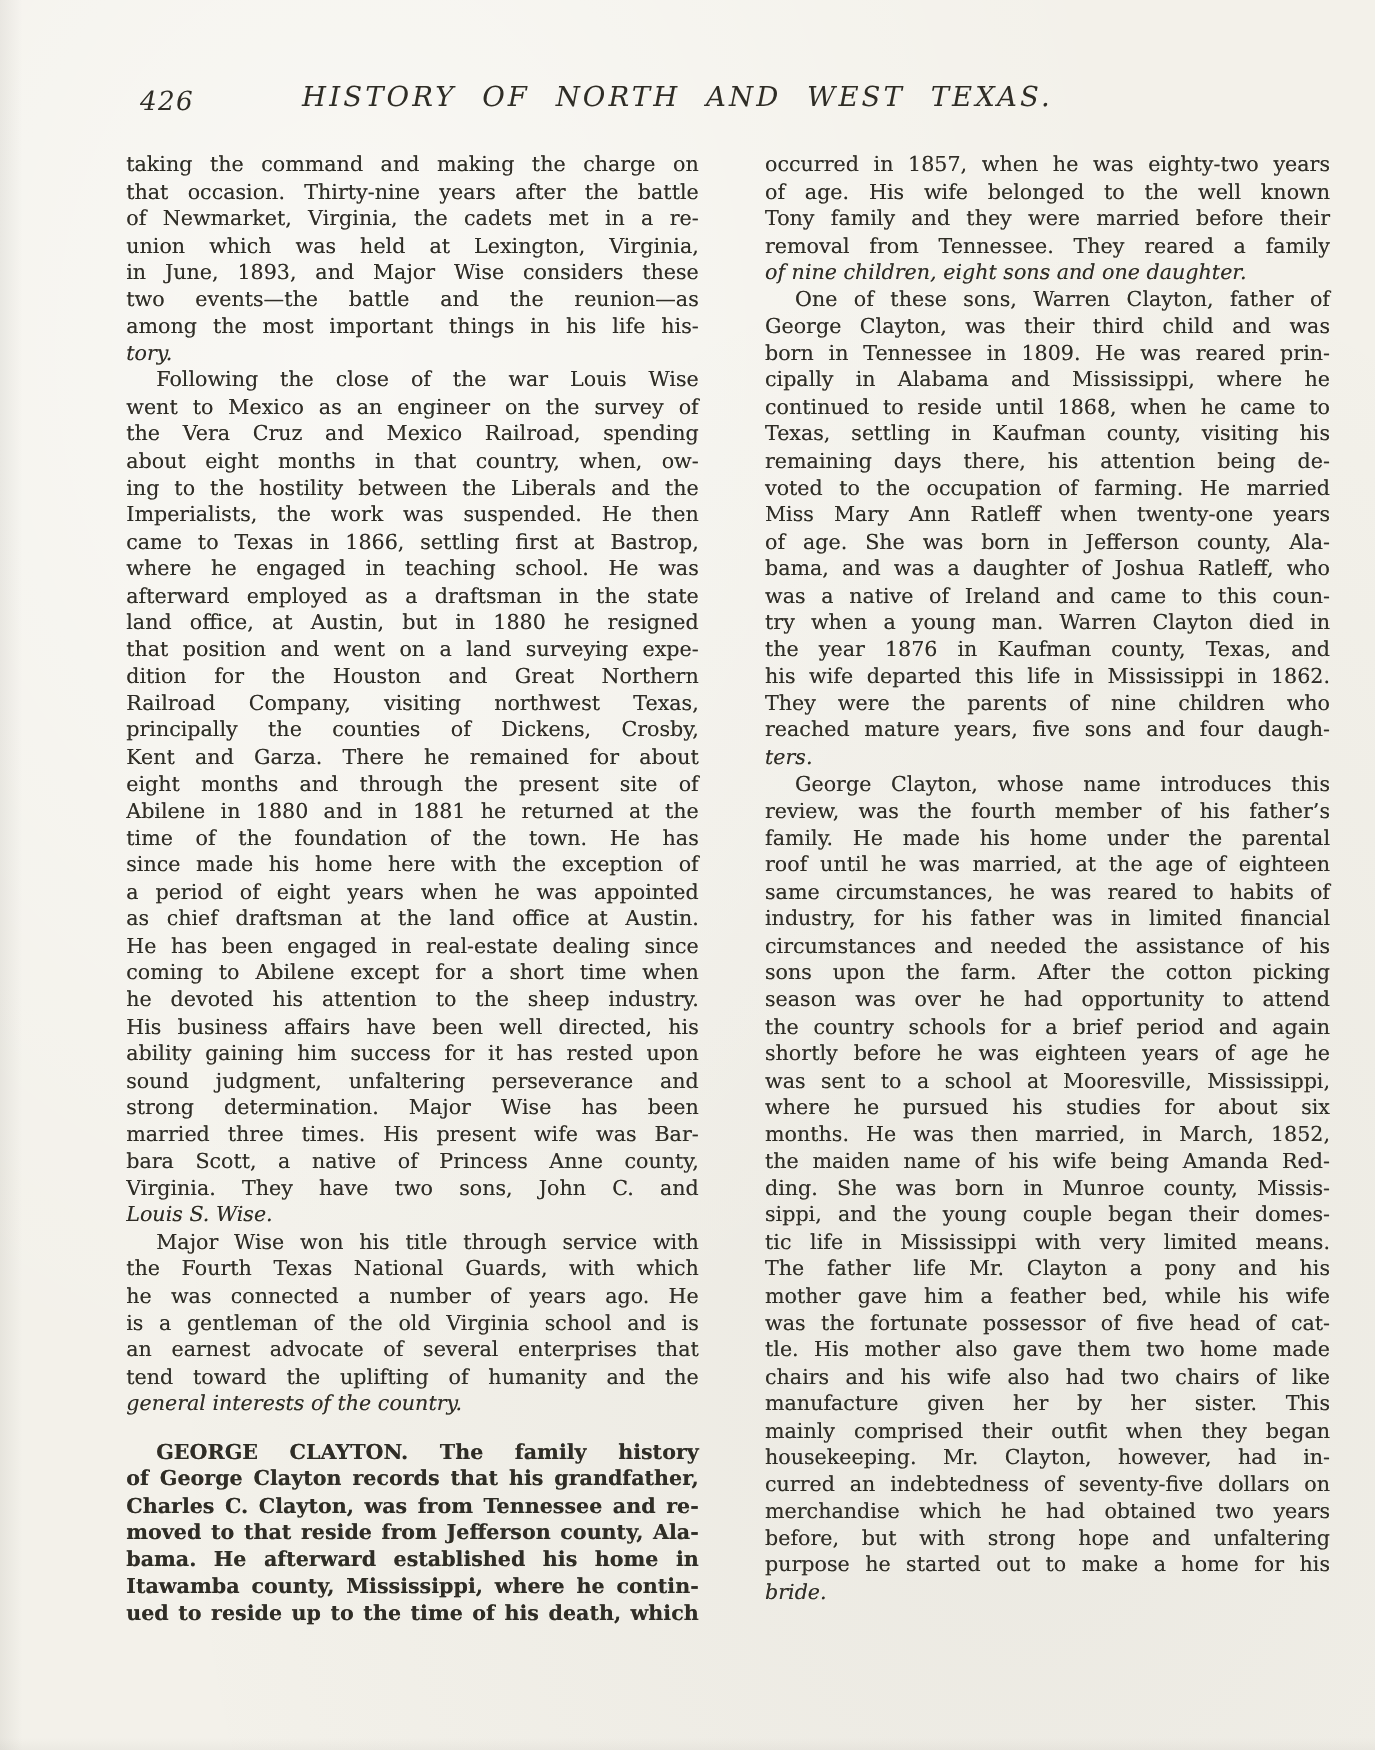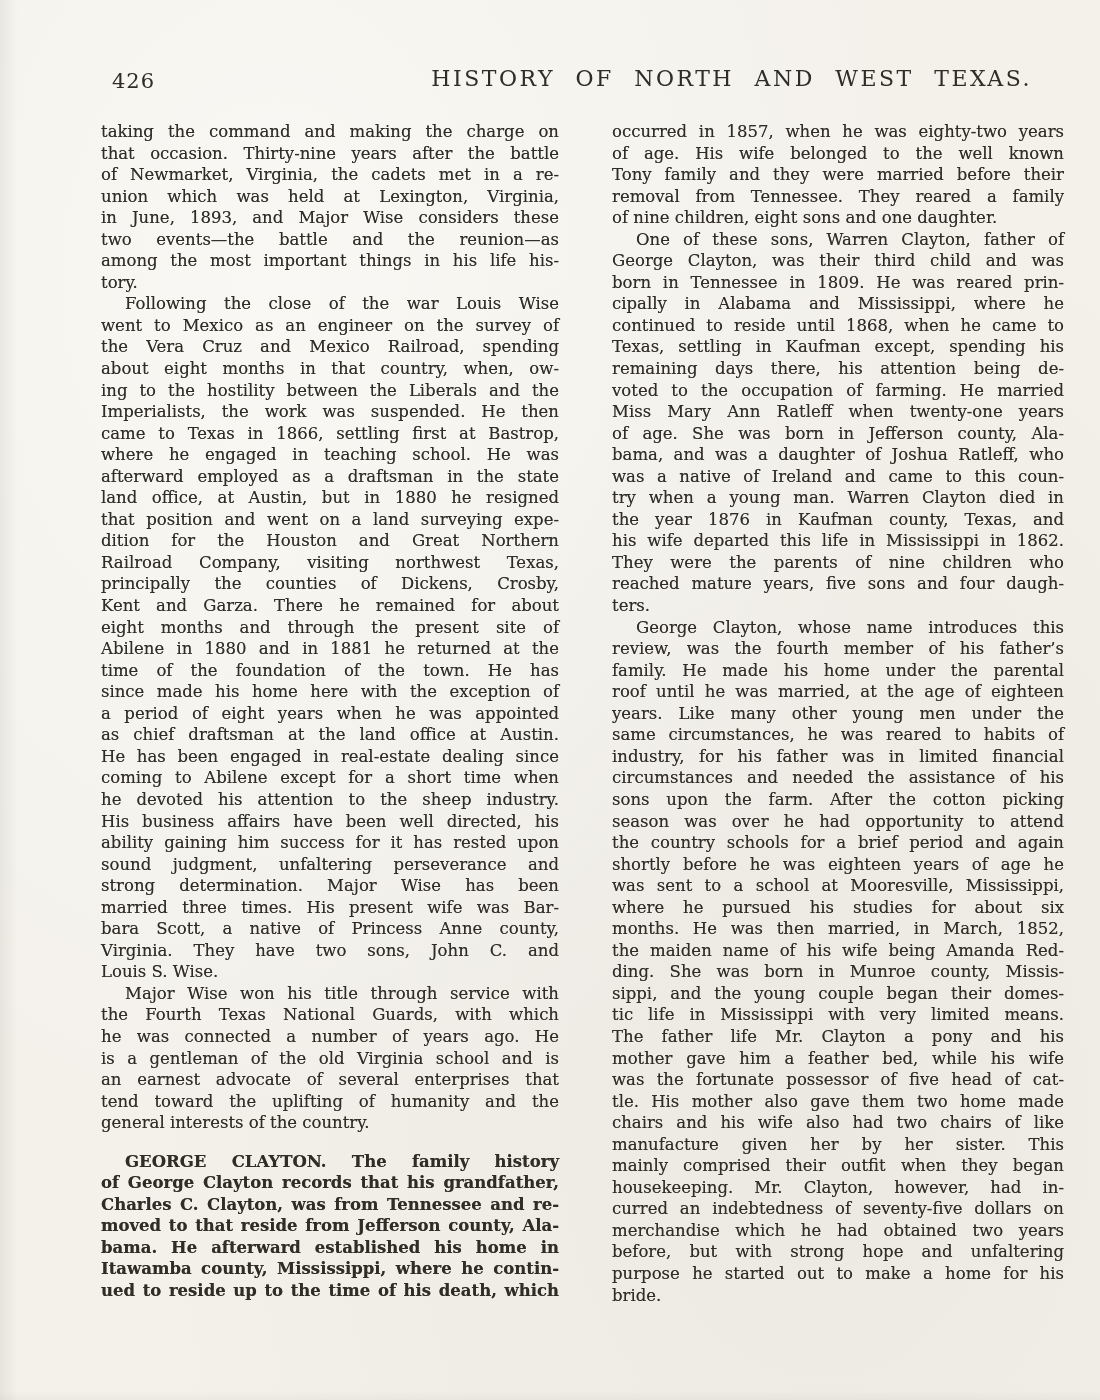--- a/index.html
+++ b/index.html
@@ -21,33 +21,34 @@
       radial-gradient(ellipse at 75% 80%, rgba(90,85,70,0.05), rgba(90,85,70,0) 60%),
       #f3f1ea;
     overflow: hidden;
   }
   .running-head {
     position: absolute;
     top: 66px;
     left: 0;
     width: 1100px;
     height: 34px;
+    font-style: italic;
   }
   .page-number {
     position: absolute;
     left: 112px;
     top: 3px;
     font-size: 21px;
     letter-spacing: 1px;
   }
   .head-title {
     position: absolute;
     left: 0;
     width: 1032px;
-    text-align: right;
+    text-align: center;
     text-indent: 52px;
     font-size: 22px;
     letter-spacing: 2.5px;
     word-spacing: 11px;
     white-space: nowrap;
   }
   .col {
     position: absolute;
     top: 121px;
     font-size: 16.5px;
@@ -56,21 +57,21 @@
   }
   .col-left  { left: 101px; width: 458px; }
   .col-right { left: 588px; width: 452px; margin-left: 24px; }
   .para { margin: 0; }
   .para.gap { margin-top: 17px; font-weight: bold; }
   .line {
     text-align: justify;
     text-align-last: justify;
     white-space: normal;
   }
-  .line.last { text-align-last: left; }
+  .line.last { text-align-last: left; font-style: italic; }
   .line.indent { text-indent: 24px; }
 </style>
 </head>
 <body>
 
 <div class="page">
   <div class="running-head">
     <span class="page-number">426</span>
     <div class="head-title">HISTORY OF NORTH AND WEST TEXAS.</div>
   </div>
@@ -147,40 +148,39 @@
         <div class="line">Tony family and they were married before their</div>
         <div class="line">removal from Tennessee. They reared a family</div>
         <div class="line last">of nine children, eight sons and one daughter.</div>
       </div>
       <div class="para">
         <div class="line indent">One of these sons, Warren Clayton, father of</div>
         <div class="line">George Clayton, was their third child and was</div>
         <div class="line">born in Tennessee in 1809. He was reared prin-</div>
         <div class="line">cipally in Alabama and Mississippi, where he</div>
         <div class="line">continued to reside until 1868, when he came to</div>
-        <div class="line">Texas, settling in Kaufman except, spending his</div>
+        <div class="line">Texas, settling in Kaufman county, visiting his</div>
         <div class="line">remaining days there, his attention being de-</div>
         <div class="line">voted to the occupation of farming. He married</div>
         <div class="line">Miss Mary Ann Ratleff when twenty-one years</div>
         <div class="line">of age. She was born in Jefferson county, Ala-</div>
         <div class="line">bama, and was a daughter of Joshua Ratleff, who</div>
         <div class="line">was a native of Ireland and came to this coun-</div>
         <div class="line">try when a young man. Warren Clayton died in</div>
         <div class="line">the year 1876 in Kaufman county, Texas, and</div>
         <div class="line">his wife departed this life in Mississippi in 1862.</div>
         <div class="line">They were the parents of nine children who</div>
         <div class="line">reached mature years, five sons and four daugh-</div>
         <div class="line last">ters.</div>
       </div>
       <div class="para">
         <div class="line indent">George Clayton, whose name introduces this</div>
         <div class="line">review, was the fourth member of his father’s</div>
         <div class="line">family. He made his home under the parental</div>
         <div class="line">roof until he was married, at the age of eighteen</div>
-        <div class="line">years. Like many other young men under the</div>
         <div class="line">same circumstances, he was reared to habits of</div>
         <div class="line">industry, for his father was in limited financial</div>
         <div class="line">circumstances and needed the assistance of his</div>
         <div class="line">sons upon the farm. After the cotton picking</div>
         <div class="line">season was over he had opportunity to attend</div>
         <div class="line">the country schools for a brief period and again</div>
         <div class="line">shortly before he was eighteen years of age he</div>
         <div class="line">was sent to a school at Mooresville, Mississippi,</div>
         <div class="line">where he pursued his studies for about six</div>
         <div class="line">months. He was then married, in March, 1852,</div>

